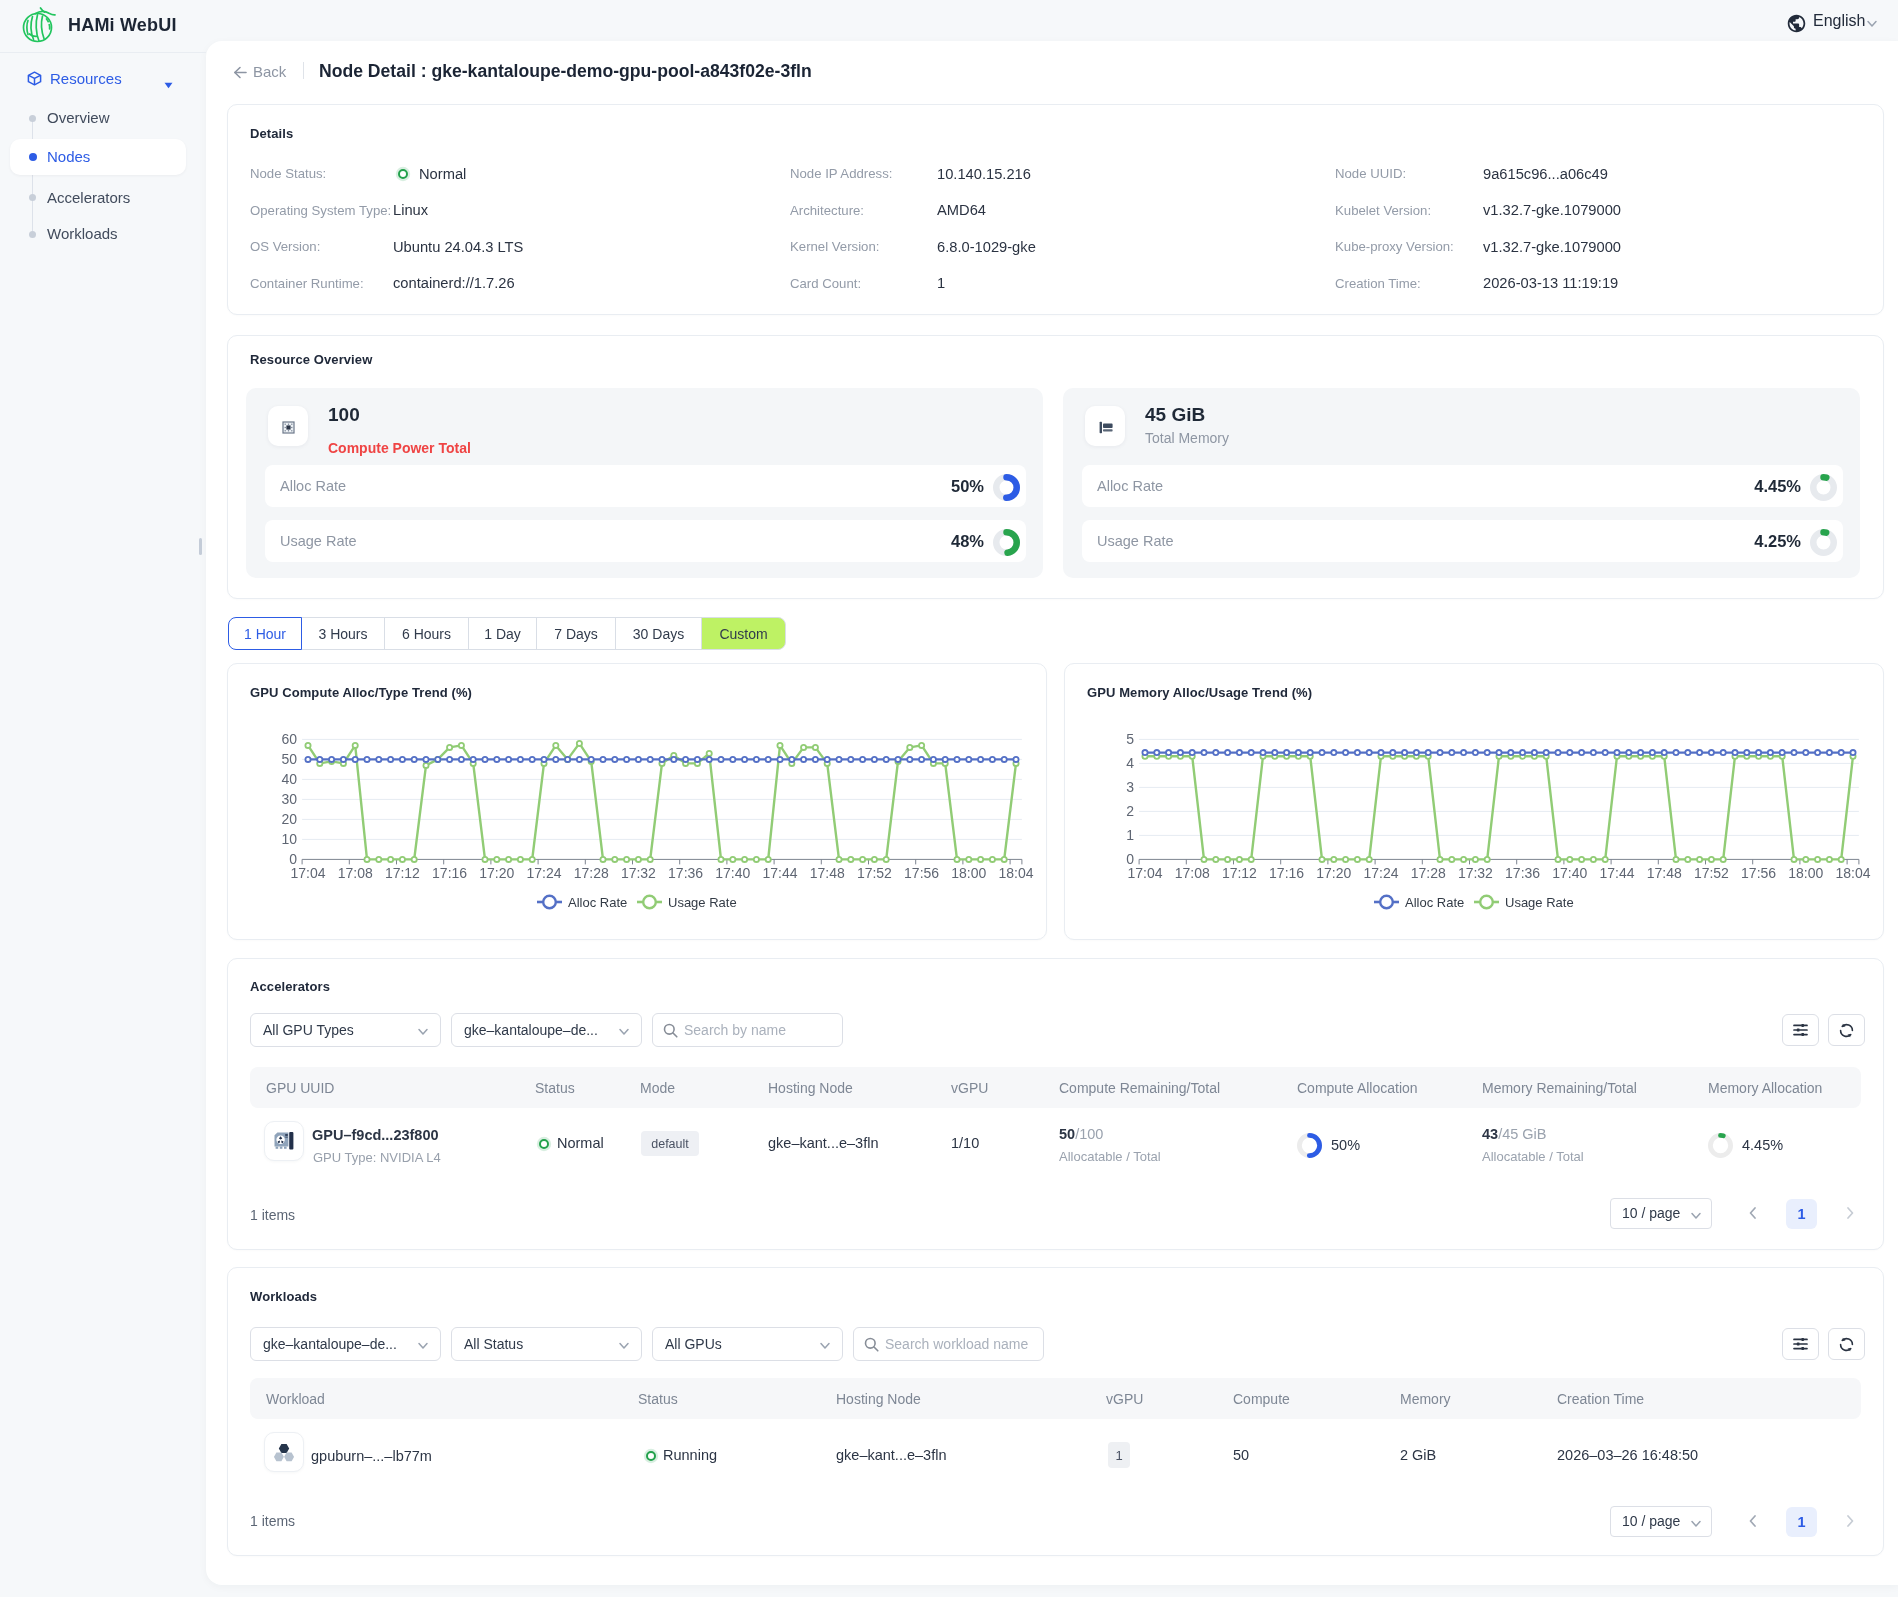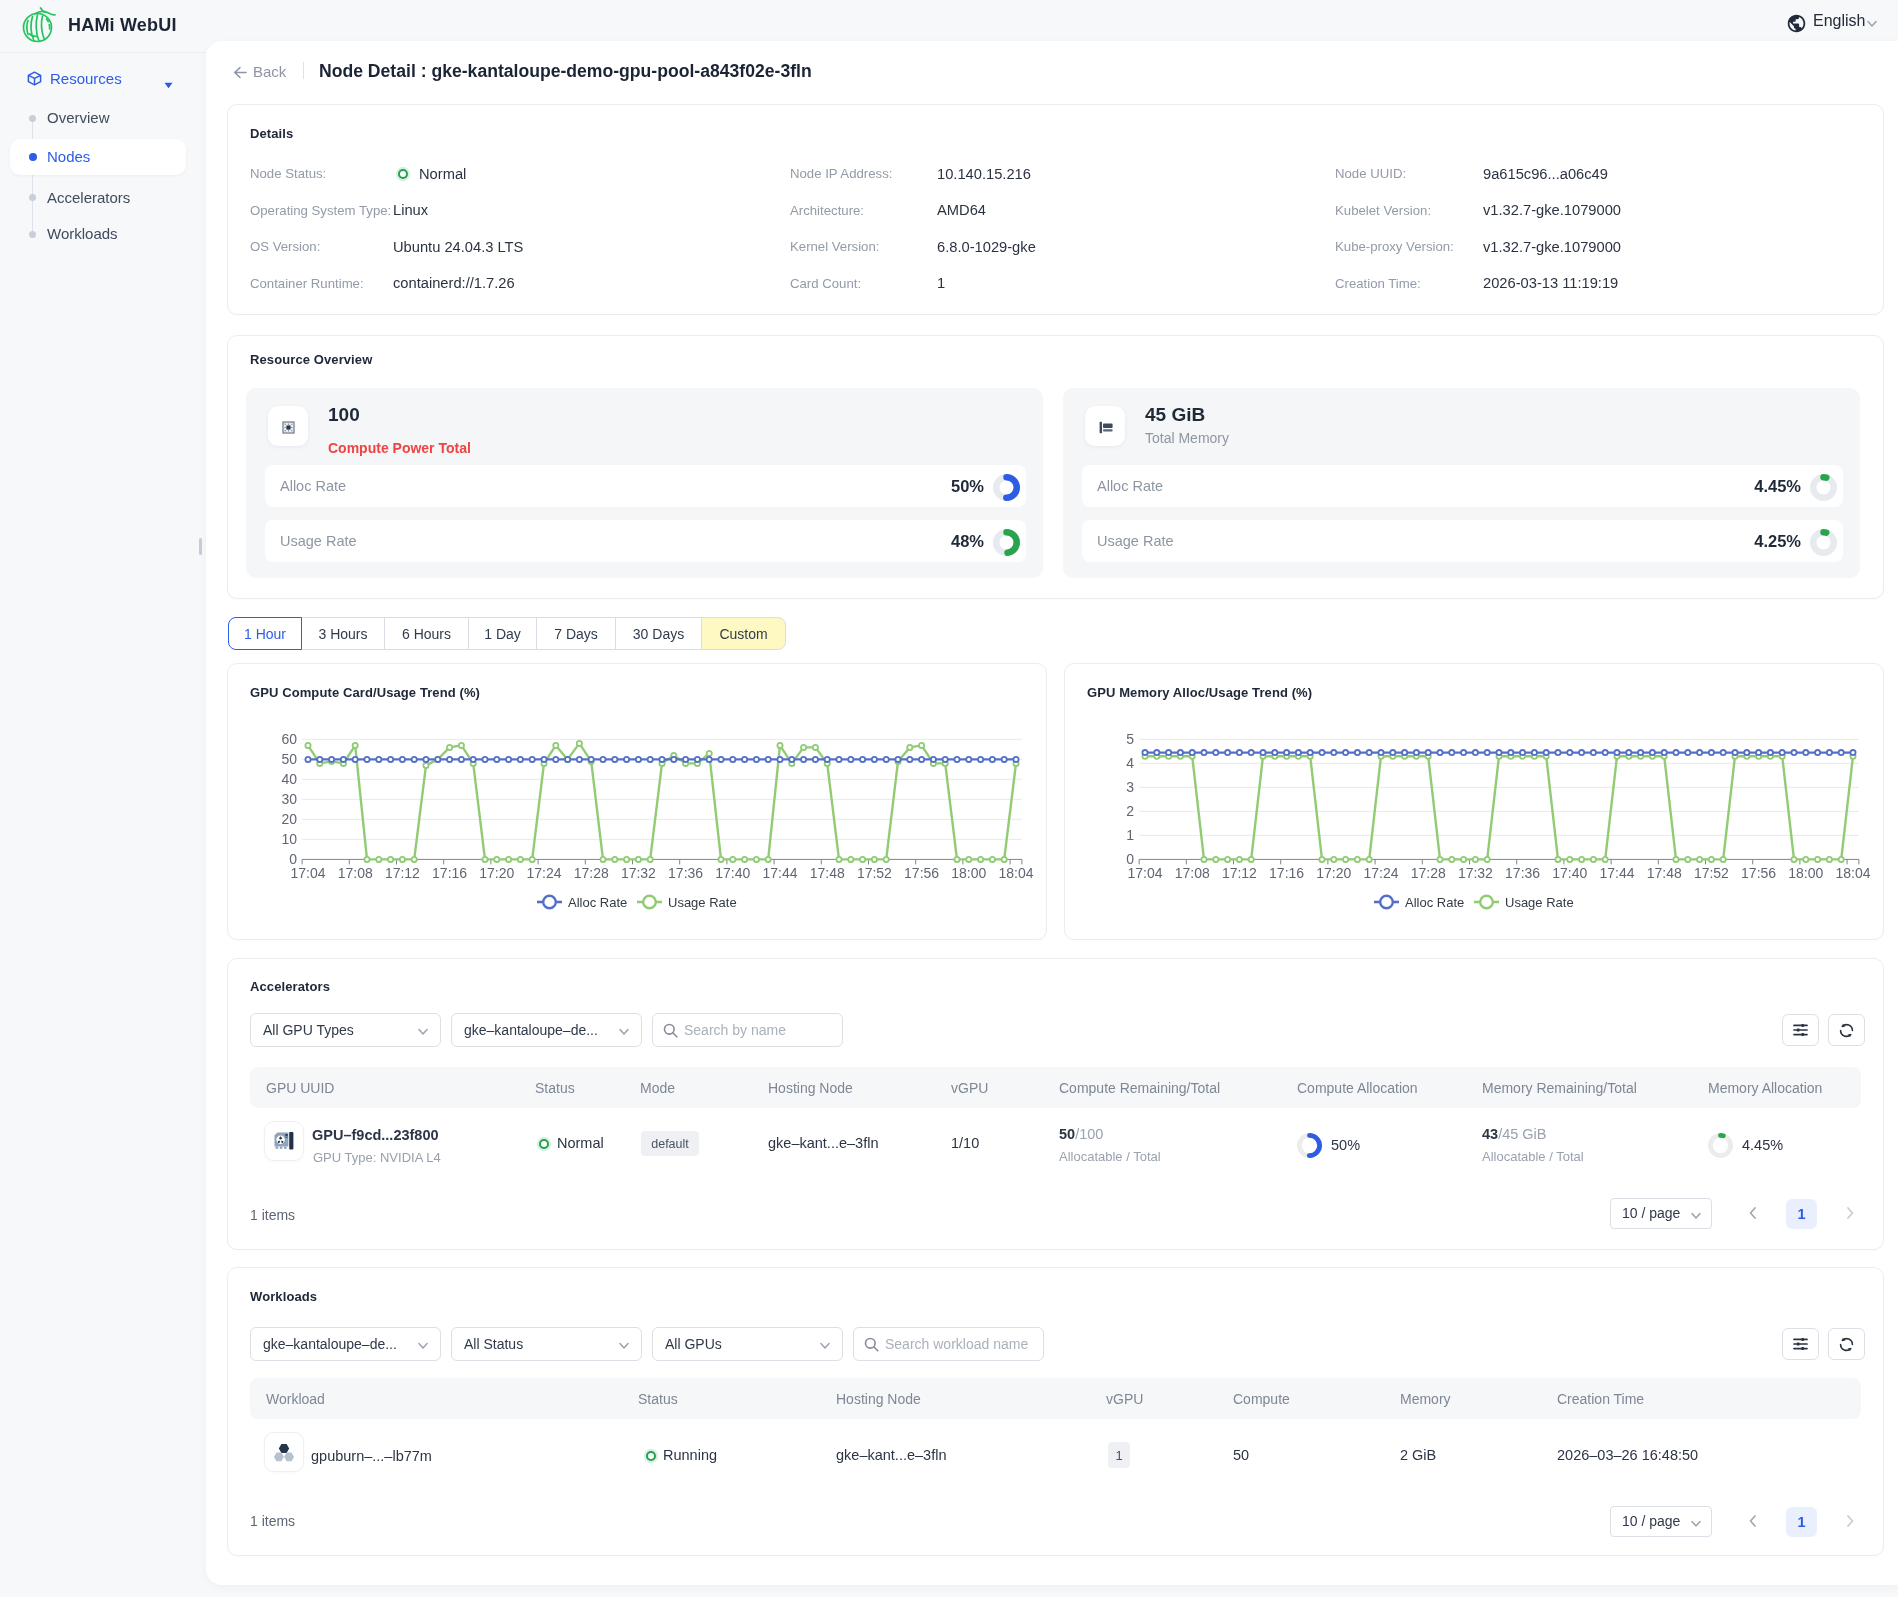--- a/index.html
+++ b/index.html
@@ -149,23 +149,23 @@
       <circle cx="13.5" cy="13.5" r="10.25" fill="none" stroke="#e7eaee" stroke-width="6.5"></circle>
       <circle cx="13.5" cy="13.5" r="10.25" fill="none" stroke="#28a44d" stroke-width="6.5" stroke-dasharray="2.74 61.67" stroke-linecap="round" transform="rotate(-90 13.5 13.5)"></circle>
     </svg></div>
 <div class="abs" style="left:228px;top:617px;height:33px;background:#fff;border-radius:8px;"></div>
 <div class="abs" style="left:228px;top:617px;width:74px;height:33px;border:1px solid #2d5ce5;border-radius:8px 0 0 8px;background:#fff;display:flex;align-items:center;justify-content:center;font-size:14px;color:#2d5ce5;z-index:2;">1 Hour</div>
 <div class="abs" style="left:301px;top:617px;width:84px;height:33px;border:1px solid #d9dee6;border-radius:0;background:#fff;display:flex;align-items:center;justify-content:center;font-size:14px;color:#313b4c;">3 Hours</div>
 <div class="abs" style="left:384px;top:617px;width:85px;height:33px;border:1px solid #d9dee6;border-radius:0;background:#fff;display:flex;align-items:center;justify-content:center;font-size:14px;color:#313b4c;">6 Hours</div>
 <div class="abs" style="left:468px;top:617px;width:69px;height:33px;border:1px solid #d9dee6;border-radius:0;background:#fff;display:flex;align-items:center;justify-content:center;font-size:14px;color:#313b4c;">1 Day</div>
 <div class="abs" style="left:536px;top:617px;width:80px;height:33px;border:1px solid #d9dee6;border-radius:0;background:#fff;display:flex;align-items:center;justify-content:center;font-size:14px;color:#313b4c;">7 Days</div>
 <div class="abs" style="left:615px;top:617px;width:87px;height:33px;border:1px solid #d9dee6;border-radius:0;background:#fff;display:flex;align-items:center;justify-content:center;font-size:14px;color:#313b4c;">30 Days</div>
-<div class="abs" style="left:701px;top:617px;width:85px;height:33px;border:1px solid #d9dee6;border-radius:0 8px 8px 0;background:#fef9c3;display:flex;align-items:center;justify-content:center;font-size:14px;color:#313b4c;">Custom</div>
+<div class="abs" style="left:701px;top:617px;width:85px;height:33px;border:1px solid #d9dee6;border-radius:0 8px 8px 0;background:#bef264;display:flex;align-items:center;justify-content:center;font-size:14px;color:#313b4c;">Custom</div>
 <div class="card" style="left:227px;top:663px;width:820px;height:277px;"></div>
-<div class="abs sectitle" style="left:250px;top:685px;">GPU Compute Card/Usage Trend (%)</div>
+<div class="abs sectitle" style="left:250px;top:685px;">GPU Compute Alloc/Type Trend (%)</div>
 <div class="abs" style="left:227px;top:663px;"><svg width="820" height="277" viewBox="0 0 820 277" style="">
       <line x1="75.1" y1="76.4" x2="794.9" y2="76.4" stroke="#e6ebf2" stroke-width="1"></line>
       <line x1="75.1" y1="96.4" x2="794.9" y2="96.4" stroke="#e6ebf2" stroke-width="1"></line>
       <line x1="75.1" y1="116.4" x2="794.9" y2="116.4" stroke="#e6ebf2" stroke-width="1"></line>
       <line x1="75.1" y1="136.4" x2="794.9" y2="136.4" stroke="#e6ebf2" stroke-width="1"></line>
       <line x1="75.1" y1="156.4" x2="794.9" y2="156.4" stroke="#e6ebf2" stroke-width="1"></line>
       <line x1="75.1" y1="176.4" x2="794.9" y2="176.4" stroke="#e6ebf2" stroke-width="1"></line>
       <line x1="75.1" y1="196.4" x2="794.9" y2="196.4" stroke="#7d8490" stroke-width="1"></line>
       <line x1="75.1" y1="196.4" x2="75.1" y2="201.4" stroke="#7d8490" stroke-width="1"></line>
       <line x1="122.3" y1="196.4" x2="122.3" y2="201.4" stroke="#7d8490" stroke-width="1"></line>

